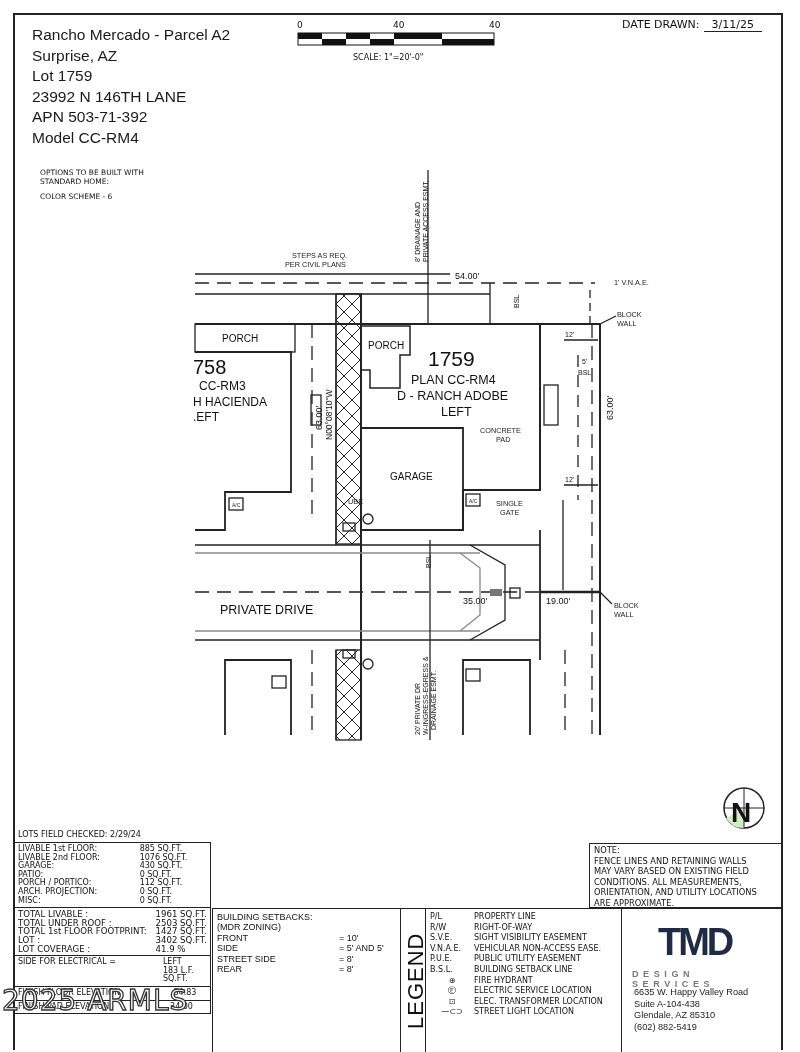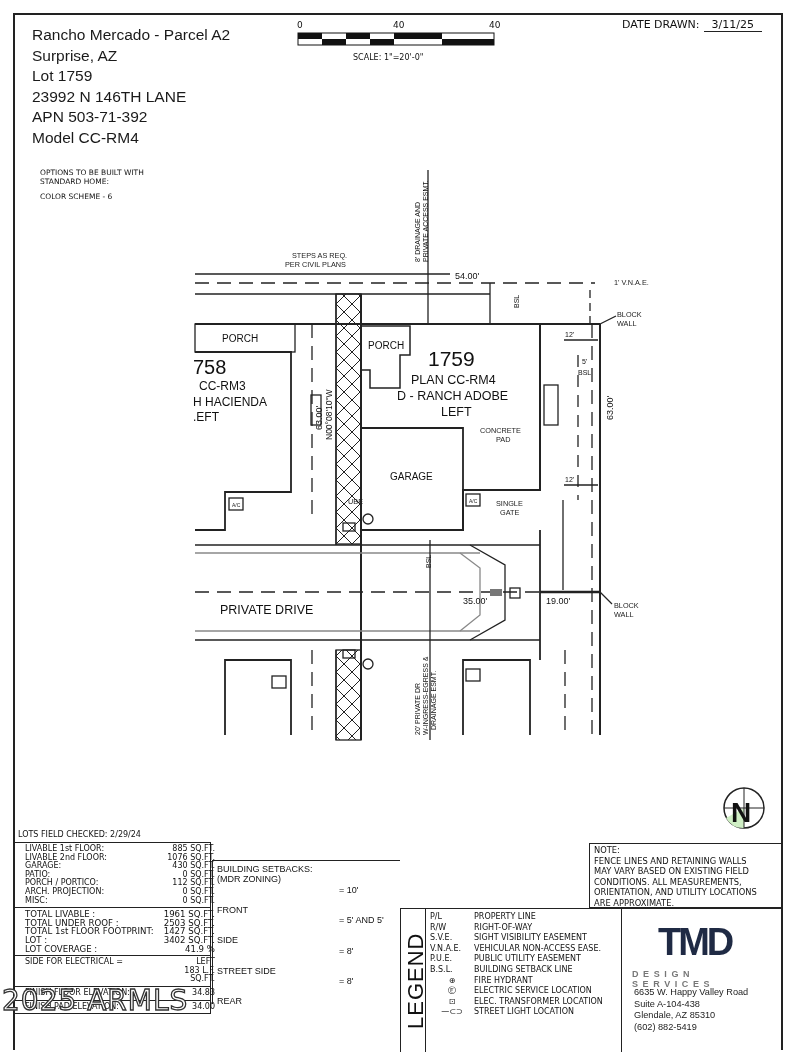--- a/index.html
+++ b/index.html
@@ -12,27 +12,27 @@
   .scale{position:absolute;left:297px;top:20px;}
   .scale .nums{position:relative;height:12px;font-size:9px;font-family:"DejaVu Sans",sans-serif;}
   .scale .nums span{position:absolute;top:0;}
   .scale .lbl{font-size:8px;font-family:"DejaVu Sans",sans-serif;margin-left:56px;margin-top:3px;}
   .date{position:absolute;left:622px;top:18px;font-size:11px;font-family:"DejaVu Sans",sans-serif;}
   .date .v{display:inline-block;border-bottom:1px solid #222;padding:0 8px;margin-left:4px;}
   svg.plan{position:absolute;left:0;top:0;}
   .t{font-family:"Liberation Sans",sans-serif;}
   .stats{position:absolute;left:15px;top:828px;width:196px;font-family:"DejaVu Sans",sans-serif;font-size:8px;}
   .stats .chk{height:14px;line-height:14px;padding-left:3px;}
-  .stats table{border-collapse:collapse;width:196px;margin-left:7px;}
+  .stats table{border-collapse:collapse;width:196px;}
   .stats td{padding:0 3px;line-height:8.6px;white-space:nowrap;}
-  .stats td.r{text-align:right;}
+  .stats td.r{}
   .stats .box{border:1.5px solid #222;border-left:none;}
-  .setbacks{position:absolute;left:212px;top:860px;width:188px;height:144px;border-top:1.5px solid #222;border-left:1.5px solid #222;font-size:9px;line-height:10.4px;padding:3px 4px;box-sizing:border-box;}
+  .setbacks{position:absolute;left:212px;top:908px;width:188px;height:144px;border-top:1.5px solid #222;border-left:1.5px solid #222;font-size:9px;line-height:10.4px;padding:3px 4px;box-sizing:border-box;}
   .setbacks .row{display:flex;}
-  .setbacks .row .k{width:122px;margin-top:20px;}
+  .setbacks .row .k{width:122px;}
   .legend{position:absolute;left:400px;top:908px;width:222px;height:144px;border-top:1.5px solid #222;border-left:1.5px solid #222;border-right:1.5px solid #222;box-sizing:border-box;display:flex;}
   .legend .title{width:24px;border-right:1.5px solid #222;position:relative;}
   .legend .title span{position:absolute;left:-30px;top:62px;transform:rotate(-90deg);font-size:22px;letter-spacing:1px;width:90px;text-align:center;}
   .legend .items{padding:3px 0 0 4px;font-family:"DejaVu Sans",sans-serif;font-size:8px;line-height:10.6px;}
   .legend .it{display:flex;}
   .legend .it .a{width:44px;}
   .note{position:absolute;left:589px;top:843px;width:194px;height:65px;border:1.5px solid #222;border-right:none;box-sizing:border-box;font-family:"DejaVu Sans",sans-serif;font-size:8.3px;line-height:10.5px;padding:1px 4px;}
   .logo{position:absolute;left:622px;top:908px;width:161px;height:144px;border-top:1.5px solid #222;box-sizing:border-box;}
   .logo .mark{position:absolute;left:36px;top:12px;font-size:38px;font-weight:bold;color:#1f2a44;letter-spacing:-3px;}
   .logo .ds{position:absolute;left:10px;top:60px;font-size:9px;letter-spacing:4.6px;color:#777;font-weight:bold;}

